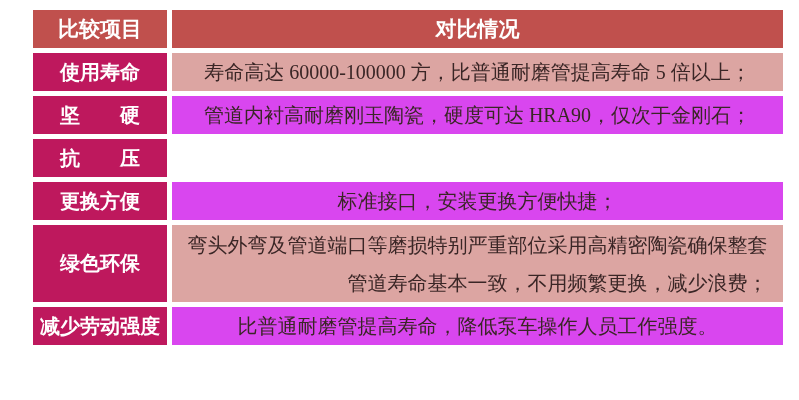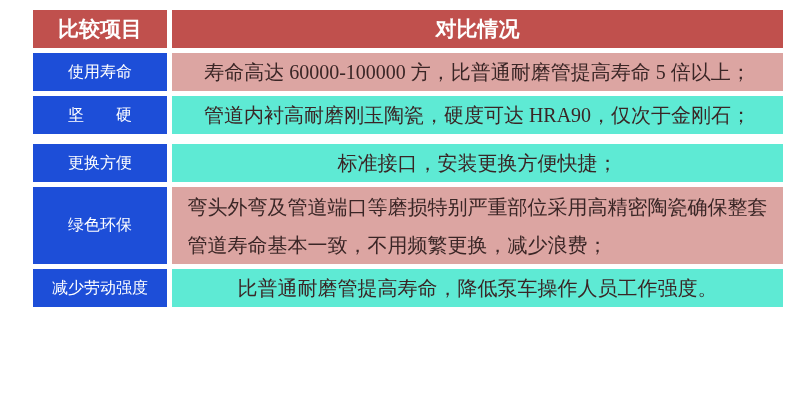--- a/index.html
+++ b/index.html
@@ -32,38 +32,38 @@
   }
   .h-cell {
     height: 38px;
     background: #C0504D;
     color: #ffffff;
     font-family: "Liberation Sans", "DejaVu Sans", sans-serif;
     font-weight: bold;
     font-size: 21px;
   }
   .label-cell {
-    background: #1d4ed8;
+    background: #be185d;
     color: #ffffff;
     font-family: "Liberation Sans", "DejaVu Sans", sans-serif;
-    font-weight: 400;
-    font-size: 16px;
+    font-weight: 700;
+    font-size: 20px;
     min-height: 38px;
   }
   .content-cell {
     color: #3A2626;
     font-family: "Liberation Serif", "DejaVu Serif", serif;
     font-size: 20px;
     min-height: 38px;
-    text-align: left;
+    text-align: right;
     white-space: pre-line;
     line-height: 38px;
   }
   .band-dark  { background: #DCA5A2; }
-  .band-light { background: #5eead4; }
+  .band-light { background: #d946ef; }
   .row-tall .cell { min-height: 77px; }
 </style>
 </head>
 <body>
 
 <div class="comparison-table">
 
   <div class="t-row">
     <div class="cell h-cell">比较项目</div>
     <div class="cell h-cell">对比情况</div>
@@ -73,20 +73,21 @@
     <div class="cell label-cell">使用寿命</div>
     <div class="cell content-cell band-dark">寿命高达 60000-100000 方，比普通耐磨管提高寿命 5 倍以上；</div>
   </div>
 
   <div class="t-row">
     <div class="cell label-cell">坚　　硬</div>
     <div class="cell content-cell band-light">管道内衬高耐磨刚玉陶瓷，硬度可达 HRA90，仅次于金刚石；</div>
   </div>
 
   <div class="t-row">
+    <div class="cell label-cell">抗　　压</div>
   </div>
 
   <div class="t-row">
     <div class="cell label-cell">更换方便</div>
     <div class="cell content-cell band-light">标准接口，安装更换方便快捷；</div>
   </div>
 
   <div class="t-row row-tall">
     <div class="cell label-cell">绿色环保</div>
     <div class="cell content-cell band-dark">弯头外弯及管道端口等磨损特别严重部位采用高精密陶瓷确保整套

